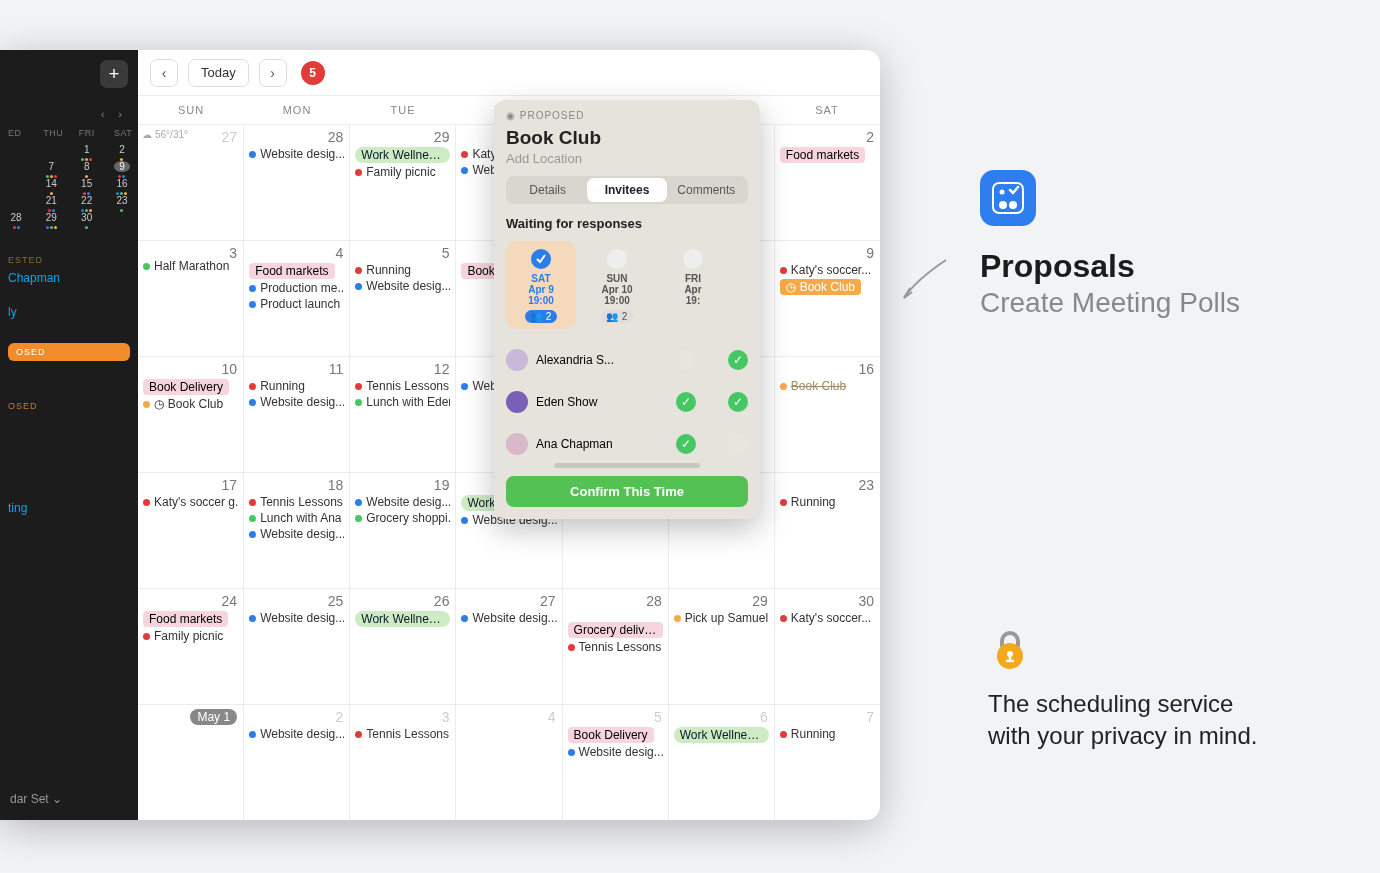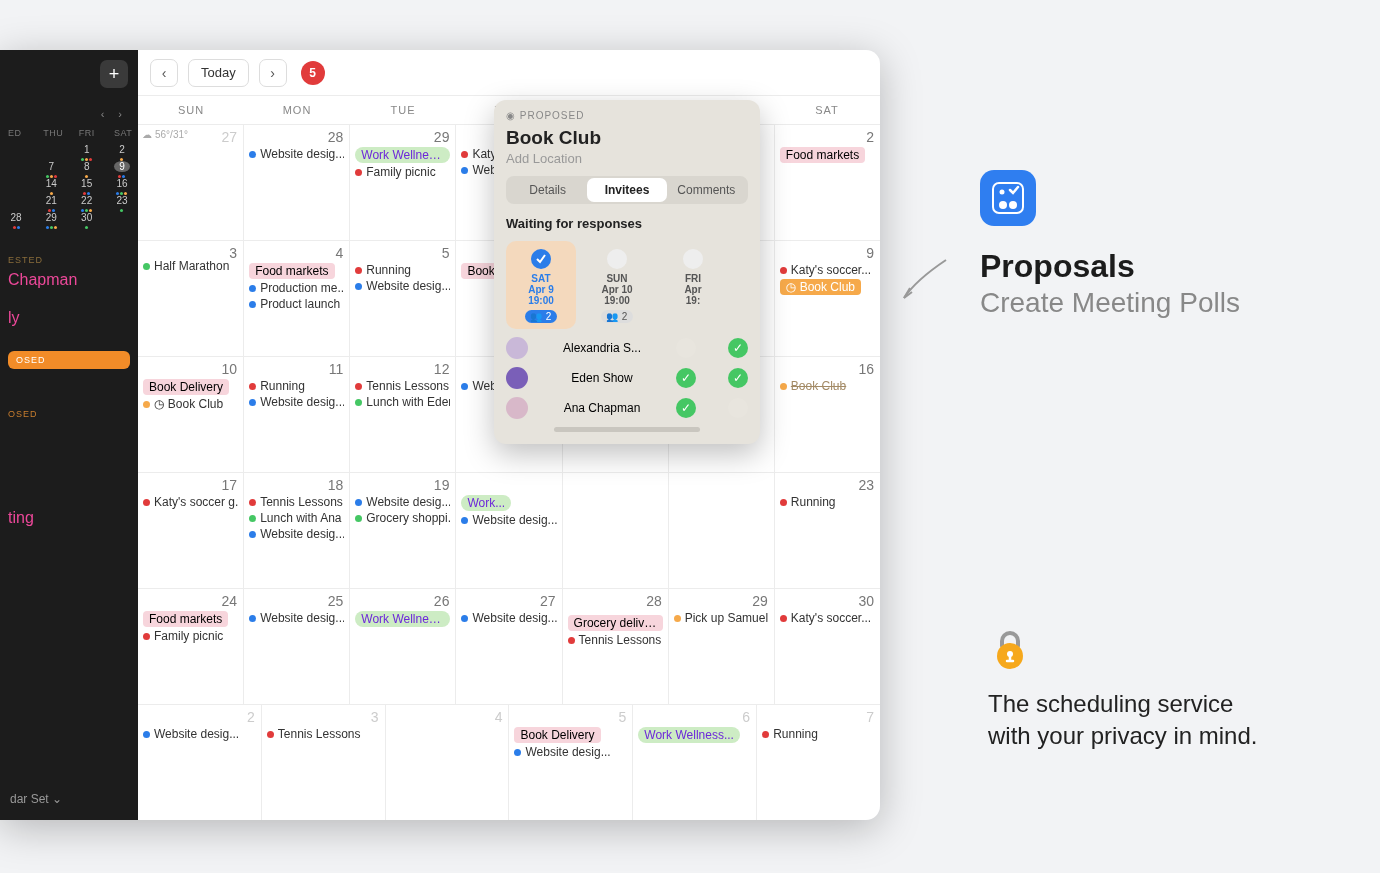--- a/index.html
+++ b/index.html
@@ -40,21 +40,21 @@
 .mini-nav { display:flex; justify-content:flex-end; gap:14px; margin-top: 48px; padding-right:8px; color:#888;}
 .mini-head { display:flex; justify-content:space-between; margin-top:8px; font-size:9px; color:#777; letter-spacing:0.5px;}
 .mini-head span { width:16px; text-align:left; }
 .mini-row { display:flex; justify-content:space-between; margin-top:6px; font-size:10px; }
 .mini-row span { width:16px; text-align:center; position:relative; }
 .mini-row span.today { background:#666; border-radius:50%; color:#fff; }
 .mini-row span .dot-row { position:absolute; left:0; right:0; bottom:-6px; display:flex; justify-content:center; gap:1px;}
 .mini-row .ddot { width:3px; height:3px; border-radius:50%; }
 .side-section { margin-top:32px; }
 .side-label { font-size:9px; color:#8a6d3b; letter-spacing:1px; }
-.side-item { margin-top:6px; font-size:16px; color:#ec4899; }
+.side-item { margin-top:6px; font-size:12px; color:#0ea5e9; }
 .proposed-badge { margin-top:24px; background:#f28c28; color:#fff; border-radius:6px; padding:4px 8px; font-size:9px; letter-spacing:1px;}
 .proposed-label2 { margin-top:40px; font-size:9px; color:#c77d2e; letter-spacing:1px;}
 .calendar-set { position:absolute; bottom:14px; left:10px; color:#999; font-size:12px;}
 
 .main { flex:1; display:flex; flex-direction:column; }
 .toolbar { height:46px; display:flex; align-items:center; gap:10px; padding:0 12px; border-bottom:1px solid #ececec;}
 .nav-btn { width:28px; height:28px; border:1px solid #ddd; border-radius:7px; display:flex; align-items:center; justify-content:center; font-size:14px; color:#555;}
 .today-btn { height:28px; padding:0 12px; border:1px solid #ddd; border-radius:7px; font-size:13px; display:flex; align-items:center; color:#333;}
 .red-circle { width:24px; height:24px; background:#e13b3b; color:#fff; border-radius:50%; display:flex; align-items:center; justify-content:center; font-size:12px; margin-left:4px; font-weight:600;}
 .view-seg { margin-left:auto; display:flex; align-items:center; gap:18px; font-size:13px; color:#666;}
@@ -68,21 +68,21 @@
 .week { flex:1; display:flex; border-bottom:1px solid #ececec; }
 .week:last-child { border-bottom:none; }
 .cell { flex:1; border-right:1px solid #ececec; padding:4px 5px; font-size:12px; position:relative; min-width:0;}
 .cell:last-child{ border-right:none; }
 .cell .daynum { position:absolute; right:6px; top:4px; font-size:14px; color:#777; }
 .cell.oob .daynum { color:#ccc; }
 .evt { display:flex; align-items:center; gap:4px; margin-top:18px; font-size:12px; color:#333; white-space:nowrap; overflow:hidden; text-overflow:ellipsis;}
 .evt + .evt { margin-top:2px; }
 .dot { width:7px; height:7px; border-radius:50%; flex-shrink:0;}
 .pill { padding:1px 6px; border-radius:4px; font-size:12px; white-space:nowrap; overflow:hidden; text-overflow:ellipsis;}
-.green-pill { background:#cdecc4; color:#6d28d9;border-radius:8px; }
+.green-pill { background:#cdecc4; color:#0f172a;border-radius:8px; }
 .pink-pill { background:#f7d5dc; color:#000000; }
 .orange-pill { background:#f6a94a; color:#fff; }
 .strike { text-decoration: line-through; color:#a38a65;}
 .weather { position:absolute; left:4px; top:4px; display:flex; align-items:center; gap:3px; font-size:10px; color:#aaa;}
 .may-badge { background:#888; color:#fff; border-radius:10px; padding:1px 7px; font-size:12px;}
 
 .popover {
   position:absolute; left:494px; top:100px;
   width:266px;
   background:#e6e3dc;
@@ -105,21 +105,21 @@
 .time-opt.dim { background:transparent; }
 .time-opt .circ { width:20px; height:20px; border-radius:50%; background:#2b7de9; display:flex; align-items:center; justify-content:center; margin:0 auto 4px;}
 .time-opt.dim .circ { background:#eee;}
 .time-opt .dlbl { font-size:10px; color:#2b7de9; font-weight:700;}
 .time-opt.dim .dlbl { color:#555; font-weight:600;}
 .time-opt .tlbl { font-size:10px; color:#2b7de9; font-weight:600;}
 .time-opt.dim .tlbl { color:#555; }
 .time-opt .cnt { margin-top:4px; font-size:10px; display:inline-flex; align-items:center; gap:3px; padding:1px 6px; border-radius:8px;}
 .time-opt:not(.dim) .cnt { background:#2b7de9; color:#fff;}
 .time-opt.dim .cnt { background:#ddd; color:#555;}
-.inv-row { display:flex; align-items:center; gap:8px; margin-top:8px; font-size:12px;text-align:center;}
+.inv-row { display:flex; align-items:center; gap:8px; margin-top:20px; font-size:12px;}
 .inv-row .av { width:22px; height:22px; border-radius:50%; background:#c9b8d8; flex-shrink:0;}
 .inv-row .nm { flex:1; white-space:nowrap; overflow:hidden; text-overflow:ellipsis;}
 .resp { display:flex; gap:32px;}
 .chk { width:20px; height:20px; border-radius:50%; background:#45c764; display:flex; align-items:center; justify-content:center; color:#fff; font-size:12px;}
 .chk.off { background:#e8e5de; }
 .scrollbar { height:5px; width:60%; background:#c9c6bf; border-radius:3px; margin:8px auto 0;}
 .confirm-btn { margin-top:8px; background:#53c153; color:#fff; text-align:center; padding:8px 0; border-radius:8px; font-size:13px; font-weight:600;}
 
 .right-pane { position:absolute; left:980px; top:170px; width:360px;}
 .icon-box { width:56px; height:56px; background:#2f7ef0; border-radius:14px; display:flex; align-items:center; justify-content:center;}
@@ -494,21 +494,21 @@
           </div>
           <div class="cell">
             <div class="daynum">27</div>
             <div class="evt" style="margin-top: 18px;">
               <span class="dot" style="background: rgb(43, 125, 233);"></span>
               <span>Website desig...</span>
             </div>
           </div>
           <div class="cell">
             <div class="daynum">28</div>
-            <div class="evt" style="margin-top: 22px;">
+            <div class="evt" style="margin-top: 29px;">
               <span class="pill pink-pill">Grocery delive...</span>
             </div>
             <div class="evt" style="margin-top: 2px;">
               <span class="dot" style="background: rgb(225, 59, 59);"></span>
               <span>Tennis Lessons</span>
             </div>
           </div>
           <div class="cell">
             <div class="daynum">29</div>
             <div class="evt" style="margin-top: 18px;">
@@ -518,20 +518,23 @@
           </div>
           <div class="cell">
             <div class="daynum">30</div>
             <div class="evt" style="margin-top: 18px;">
               <span class="dot" style="background: rgb(225, 59, 59);"></span>
               <span>Katy's soccer...</span>
             </div>
           </div>
         </div>
         <div class="week">
+          <div class="cell">
+            <div class="may-badge" style="position: absolute; right: 6px; top: 4px;">May 1</div>
+          </div>
           <div class="cell oob">
             <div class="daynum">2</div>
             <div class="evt" style="margin-top: 18px;">
               <span class="dot" style="background: rgb(43, 125, 233);"></span>
               <span>Website desig...</span>
             </div>
           </div>
           <div class="cell oob">
             <div class="daynum">3</div>
             <div class="evt" style="margin-top: 18px;">
@@ -617,20 +620,21 @@
       <div class="inv-row">
         <div class="av" style="background:#d8b8c9"></div>
         <div class="nm">Ana Chapman</div>
         <div class="resp">
           <div class="chk">✓</div>
           <div class="chk off"></div>
         </div>
       </div>
     </div>
   <div class="scrollbar"></div>
+  <div class="confirm-btn">Confirm This Time</div>
 </div>
 
 <svg class="arrow-svg" width="60" height="60">
   <path d="M50,10 Q20,30 8,48" stroke="#999" stroke-width="2" fill="none"></path>
   <path d="M8,48 L16,42 M8,48 L14,38" stroke="#999" stroke-width="2" fill="none"></path>
 </svg>
 
 <div class="right-pane">
   <div class="icon-box">
     <svg width="34" height="34" viewBox="0 0 34 34">

